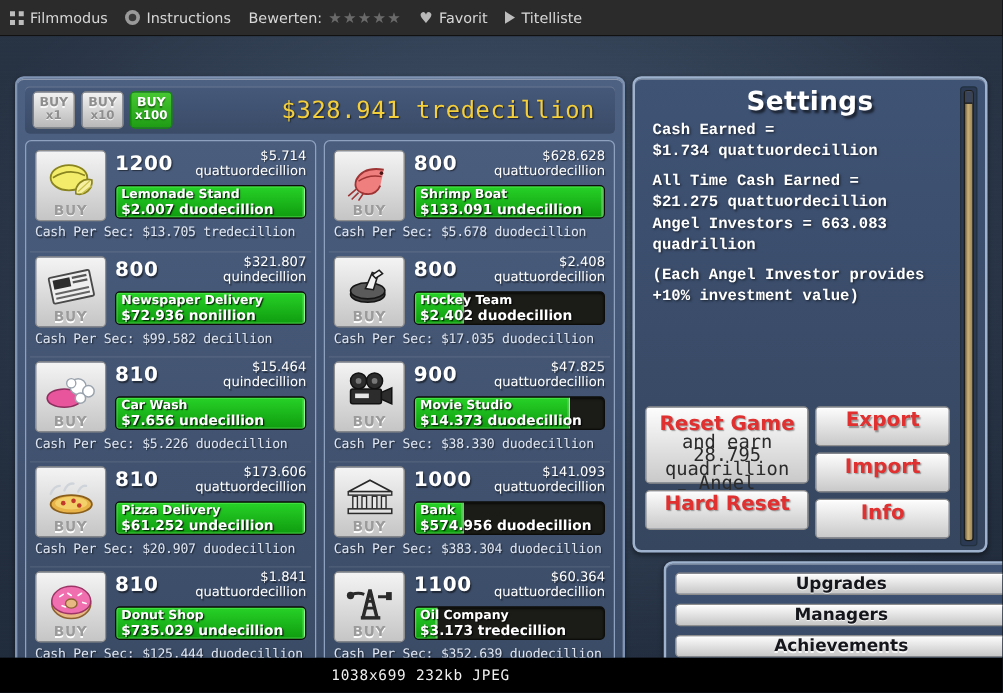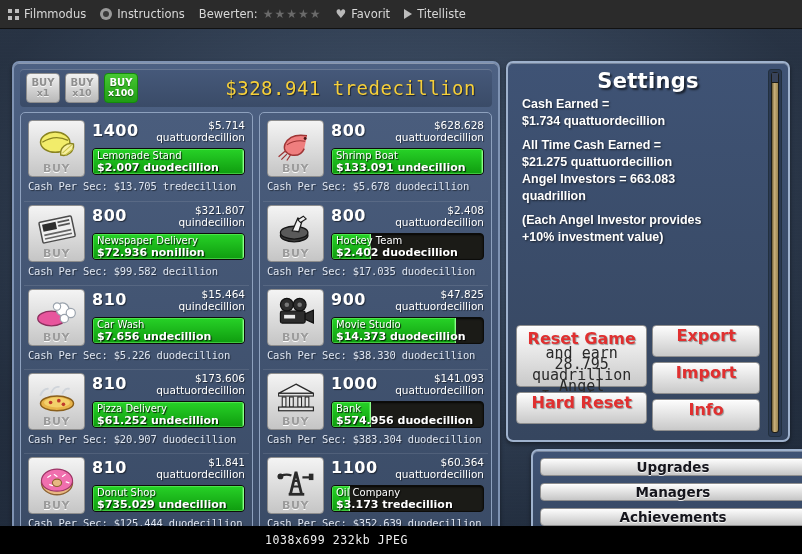--- a/index.html
+++ b/index.html
@@ -163,21 +163,21 @@
     background: linear-gradient(180deg,#27d227,#0f9c0f);
     border-right: 1px solid #8bff8b;
     box-shadow: inset 0 0 0 1px rgba(120,255,120,.45);
   }
   .progress-text {
     position:absolute; inset:0; padding: 1px 0 0 4px;
     display:flex; flex-direction:column; justify-content:center;
     font-family:"DejaVu Sans", sans-serif;
     text-shadow: 1px 1px 1px rgba(0,0,0,.85);
   }
-  .progress-text .pname { color:#ffffff; font-size:10px; font-weight:normal; line-height:12px;}
+  .progress-text .pname { color:#ffffff; font-size:10px; font-weight:bold; line-height:12px;}
   .progress-text .pval { color:#ffffff; font-size:11px; font-weight:bold; line-height:12px;}
   .cps {
     margin-top: 3px; color:#dfe6f2;
     font-family:"DejaVu Sans Mono", monospace;
     font-size: 10.5px; letter-spacing:-.2px;
     text-shadow: 1px 1px 1px rgba(0,0,0,.5);
   }
 
   
   #settings-panel {
@@ -206,21 +206,21 @@
   .checkbox::after{
     content:""; position:absolute; left:4px; top:3px;
     width:7px; height:12px; border:solid #1a1a1a;
     border-width: 0 3px 3px 0; transform: rotate(42deg);
   }
   .mute-label {
     color:#fff; font-family:"DejaVu Sans", sans-serif; font-weight:bold;
     font-size:17px; text-shadow: 2px 2px 2px rgba(0,0,0,.55);
   }
   .sline {
-    color:#ffffff; font-family:Liberation Sans, sans-serif;
+    color:#ffffff; font-family:Liberation Mono, monospace;
     font-weight:bold; font-size:12.5px; line-height:17px;
     text-shadow: 1px 1px 2px rgba(0,0,0,.6);
     margin-left: 6px;
   }
   .sline.gap { margin-top: 7px; }
 
   #reset-grid {
     position:absolute; left: 8px; right: 28px; top: 262px;
     display:flex; gap: 5px;
   }
@@ -355,21 +355,21 @@
                 <span><svg viewBox="0 0 48 36">
                     <ellipse cx="22" cy="16" rx="16" ry="11" fill="#f2ec6a" stroke="#8a8420" stroke-width="1.6"></ellipse>
                     <path d="M8 16 q14 -9 28 -2" fill="none" stroke="#8a8420" stroke-width="1.4"></path>
                     <path d="M28 30 a11 11 0 0 0 14 -12 a11 11 0 0 0 -14 12z" fill="#f7f0a0" stroke="#8a8420" stroke-width="1.5"></path>
                     <path d="M30 28 l10 -9 M33 30 l9 -7" stroke="#c9c24a" stroke-width="1.1"></path>
                   </svg></span>
                 <span class="buyword">BUY</span>
               </div>
               <div class="biz-mid">
                 <div class="biz-numrow">
-                  <div class="biz-count">1400</div>
+                  <div class="biz-count">1200</div>
                   <div class="biz-price"><span>$5.714</span><br><span>quattuordecillion</span></div>
                 </div>
                 <div class="progress-wrap">
                   <div class="progress-fill" style="width: 100%;"></div>
                   <div class="progress-text">
                     <span class="pname">Lemonade Stand</span>
                     <span class="pval">$2.007 duodecillion</span>
                   </div>
                 </div>
               </div>

